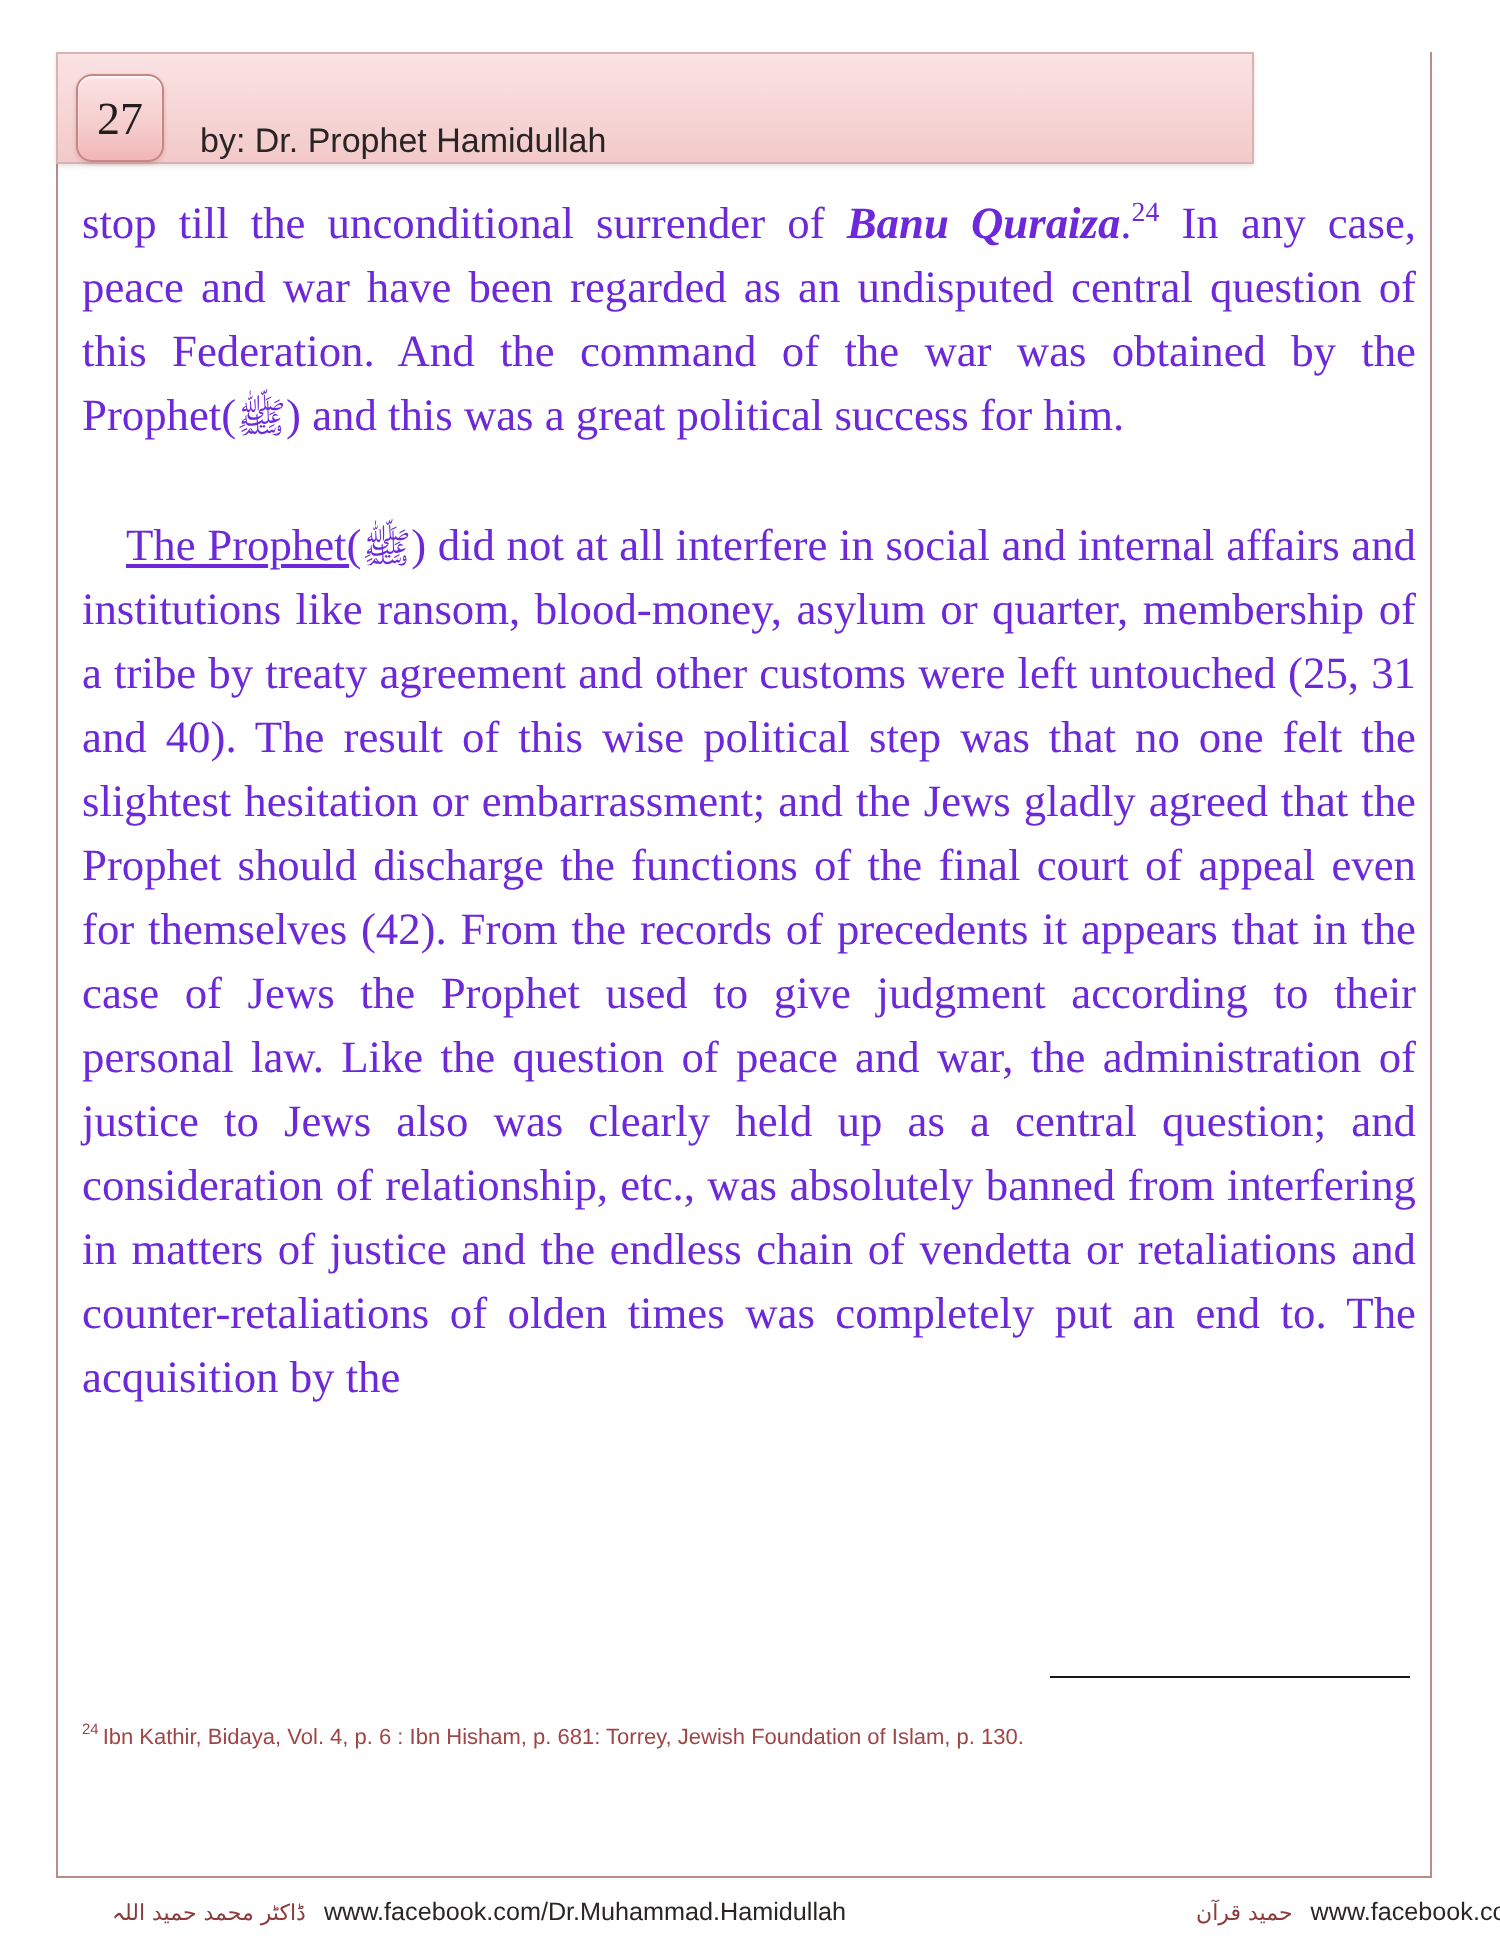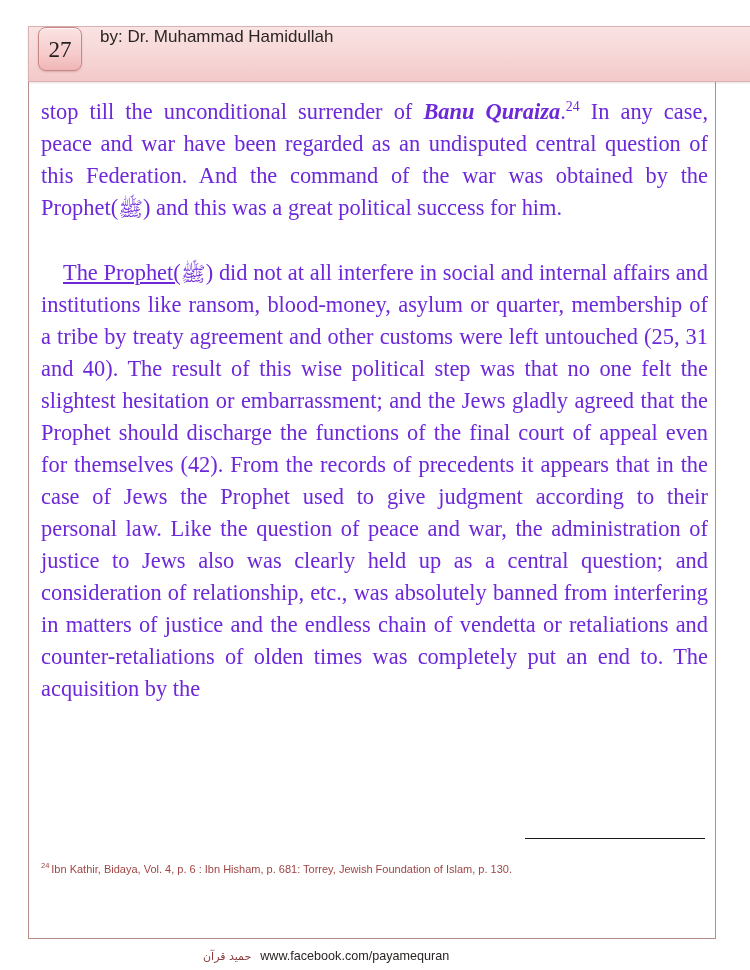--- a/index.html
+++ b/index.html
@@ -35,27 +35,27 @@
     border: 1px solid #b98c8c;
     border-top: none;
     pointer-events: none;
   }
 
   
   .header {
     position: absolute;
     left: 28px;
     top: 26px;
-    width: 723px;
+    width: 599px;
     height: 56px;
     box-sizing: border-box;
     background: linear-gradient(180deg, #fae3e3 0%, #f7d8d8 45%, #f3c9c9 100%);
     border: 1px solid #d9b3b3;
     display: flex;
-    align-items: flex-start;
+    align-items: flex-end;
     box-shadow: 0 1px 2px rgba(120,80,80,0.18);
   }
 
   .page-num-box {
     width: 42px;
     height: 42px;
     margin-left: 9px;
     border: 1px solid #c98484;
     border-radius: 8px;
     background: linear-gradient(180deg, #fbe2e2 0%, #f6cccc 60%, #f0b6b6 100%);
@@ -198,37 +198,41 @@
 </style>
 </head>
 <body>
 
 <div class="page">
 
   <div class="page-frame"></div>
 
   <div class="header">
     <div class="page-num-box">27</div>
-    <div class="header-author">by: Dr. Muhammad Hamidullah</div>
+    <div class="header-author">by: Dr. Prophet Hamidullah</div>
   </div>
 
   <div class="body-area">
 
     <p class="para"><span>stop till the unconditional surrender of </span><span class="bi">Banu Quraiza</span><span>.</span><sup class="fn-ref">24</sup><span>  In any case, peace and war have been regarded as an undisputed central question of this Federation. And the command of the war was obtained by the Prophet(</span><span class="pbuh">ﷺ</span><span>) and this was a great political success for him.</span></p>
 
     <p class="para"><span class="indent">The Prophet(</span><span class="pbuh">ﷺ</span><span>) did not at all interfere in social and internal affairs and institutions like ransom, blood-money, asylum or quarter, membership of a tribe by treaty agreement and other customs were left untouched (25, 31 and 40). The result of this wise political step was that no one felt the slightest hesitation or embarrassment; and the Jews gladly agreed that the Prophet should discharge the functions of the final court of appeal even for themselves (42). From the records of precedents it appears that in the case of Jews the Prophet used to give judgment according to their personal law. Like the question of peace and war, the administration of justice to Jews also was clearly held up as a central question; and consideration of relationship, etc., was absolutely banned from interfering in matters of justice and the endless chain of vendetta or retaliations and counter-retaliations of olden times was completely put an end to. The acquisition by the</span></p>
 
   </div>
 
   <div class="footnote-rule"></div>
 
   <div class="footnote"><sup>24</sup><span>Ibn Kathir, Bidaya, Vol. 4, p. 6 : Ibn Hisham, p. 681: Torrey, Jewish Foundation of Islam, p. 130.</span></div>
 
   <div class="footer">
 
+    <div class="footer-block footer-left">
+      <span class="urdu">ڈاکٹر محمد حمید اللہ</span>
+      <span class="footer-url">www.facebook.com/Dr.Muhammad.Hamidullah</span>
+    </div>
 
     <div class="footer-block footer-right">
       <span class="urdu">حمید قرآن</span>
       <span class="footer-url">www.facebook.com/payamequran</span>
     </div>
 
   </div>
 
 </div>
 

